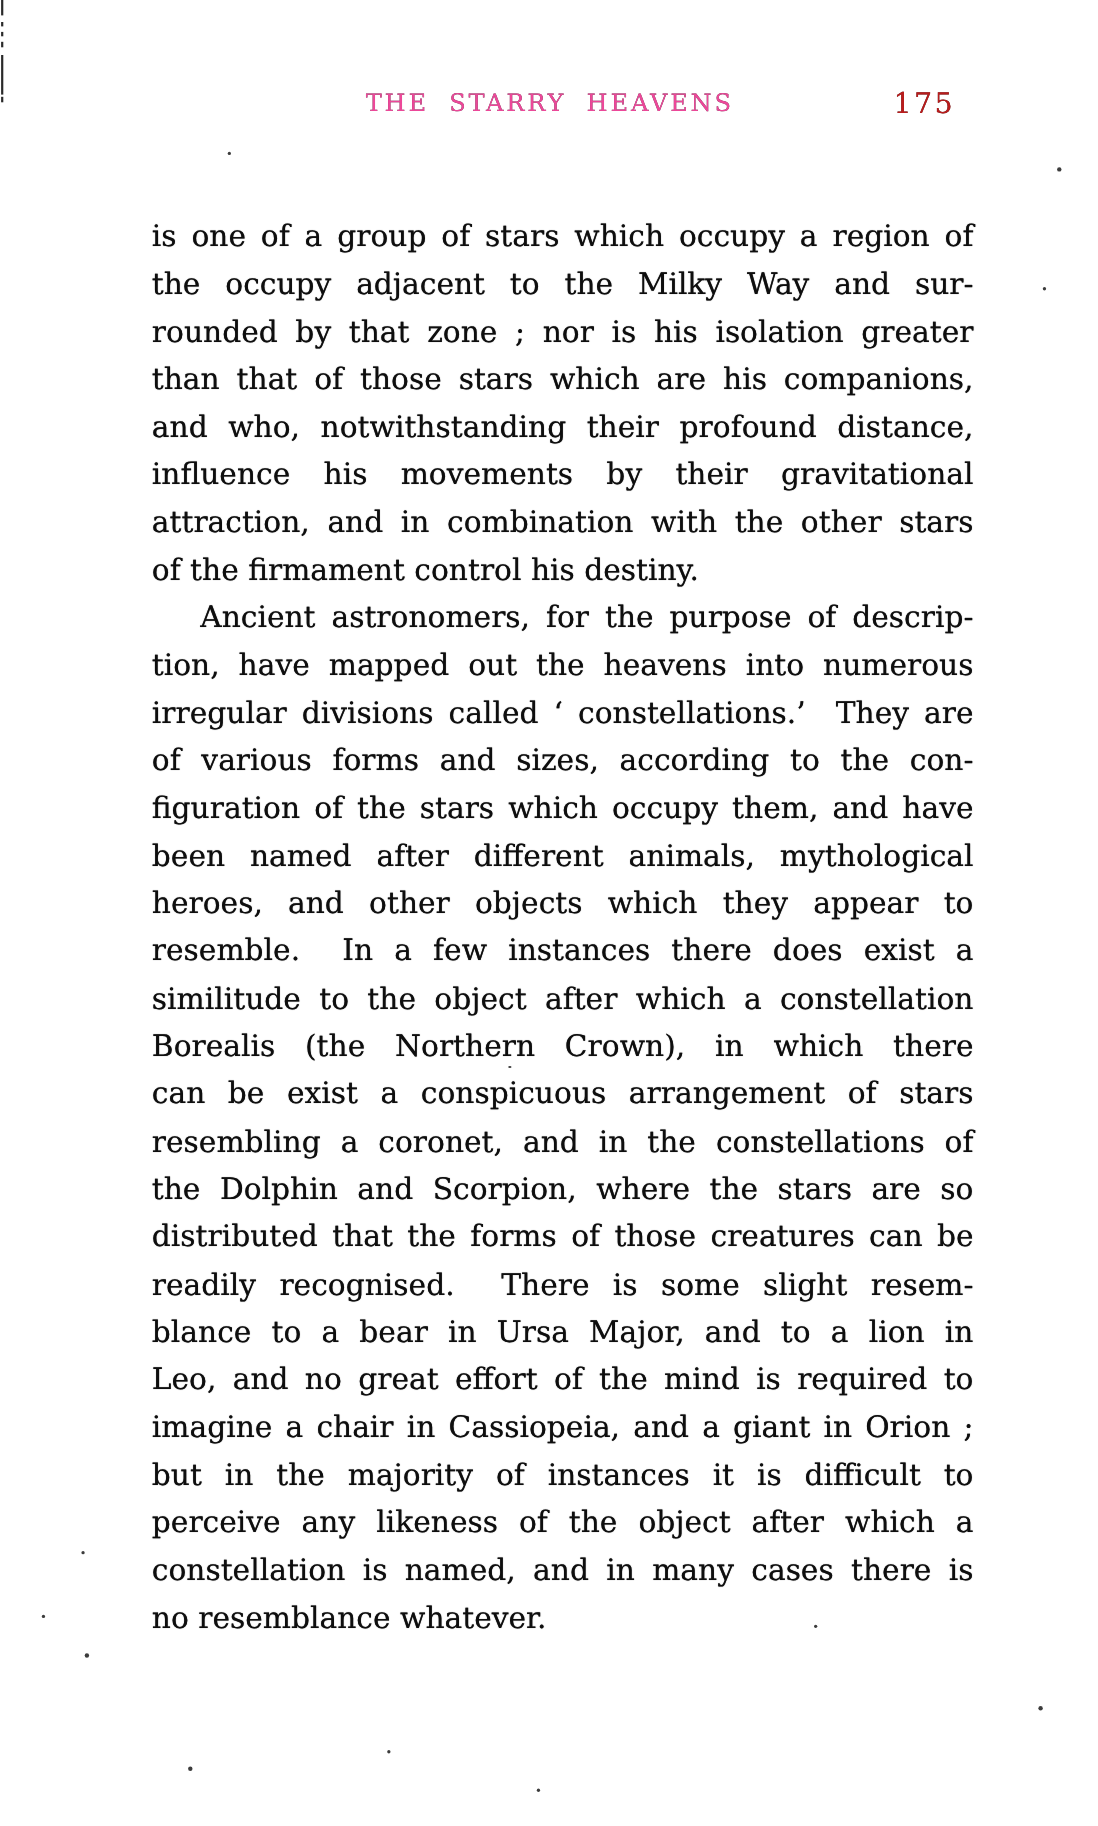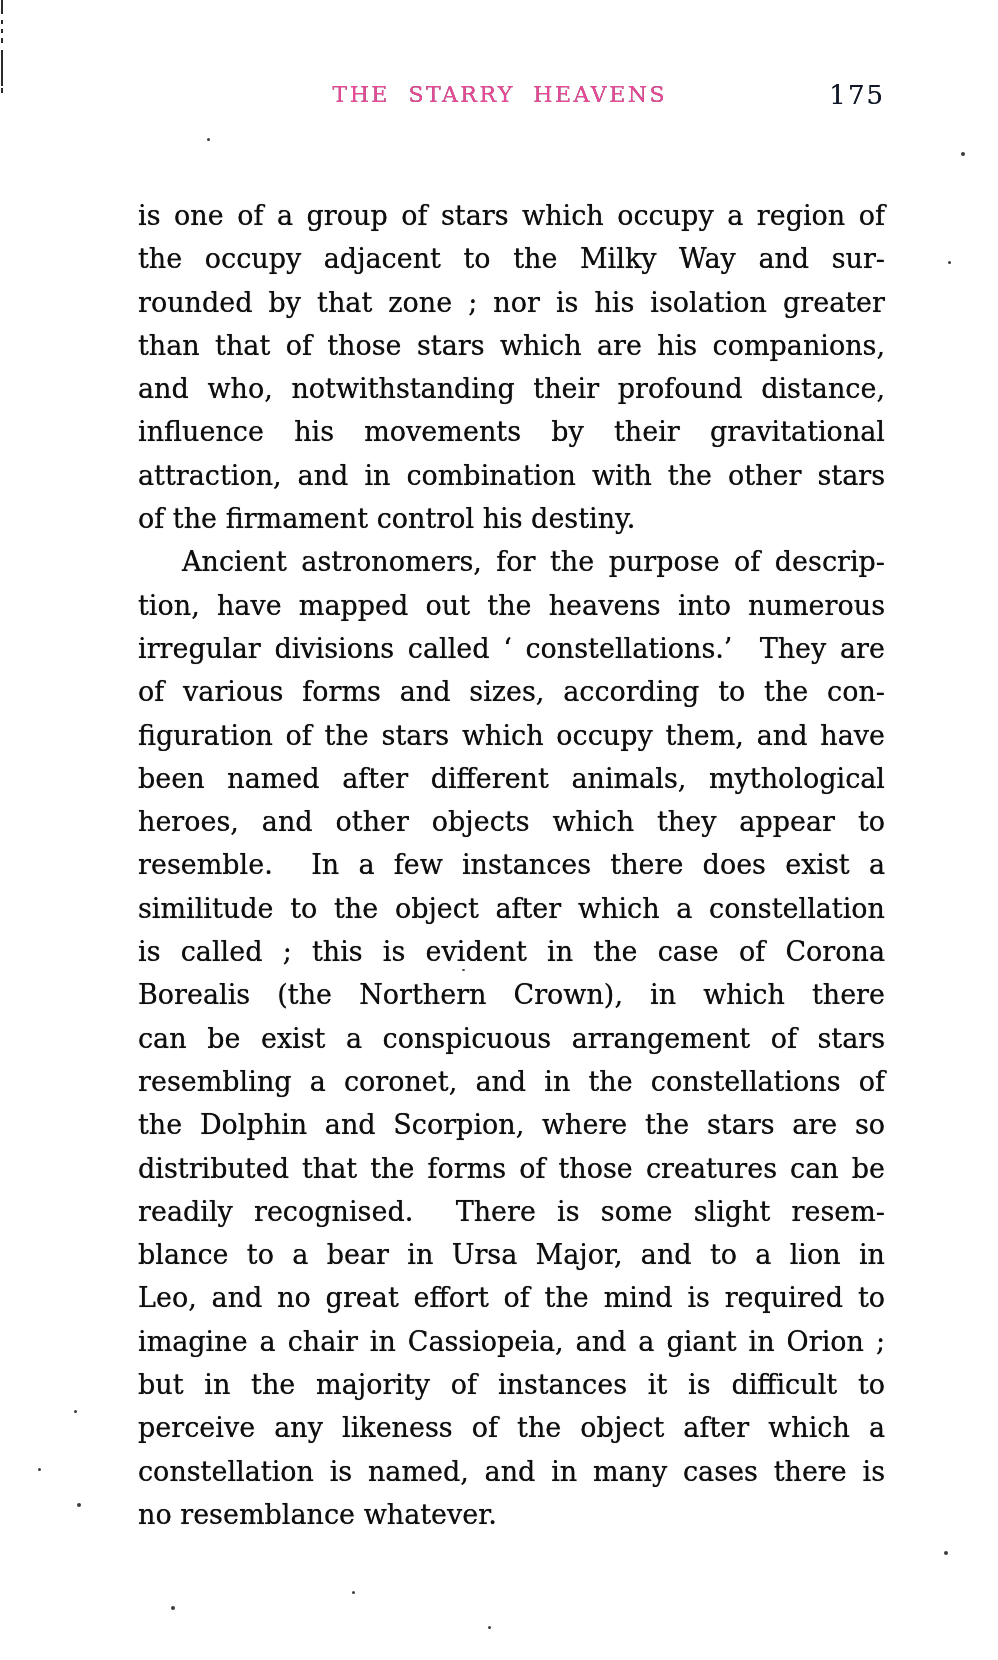--- a/index.html
+++ b/index.html
@@ -31,25 +31,25 @@
     top: 0;
     font-size: 22px;
     letter-spacing: 2.5px;
     word-spacing: 9px;
     white-space: nowrap;
     color: #ec4899;
     text-shadow: 0 0 0.6px rgba(0,0,0,0.75);
   }
   .page-number {
     position: absolute;
-    right: 0;
+    right: 17px;
     top: -2px;
     font-size: 26px;
     letter-spacing: 2px;
-    color: #0f172a;
+    color: #b91c1c;
     text-shadow: 0 0 0.6px rgba(0,0,0,0.75);
   }
   
   .body-text {
     position: absolute;
     left: 138px;
     top: 146px;
     width: 747px;
     font-size: 27px;
     line-height: 43.3px;
@@ -102,21 +102,20 @@
 
     <div class="line indent">Ancient astronomers, for the purpose of descrip-</div>
     <div class="line">tion, have mapped out the heavens into numerous</div>
     <div class="line">irregular divisions called ‘&nbsp;constellations.’&nbsp; They are</div>
     <div class="line">of various forms and sizes, according to the con-</div>
     <div class="line">figuration of the stars which occupy them, and have</div>
     <div class="line">been named after different animals, mythological</div>
     <div class="line">heroes, and other objects which they appear to</div>
     <div class="line">resemble.&nbsp; In a few instances there does exist a</div>
     <div class="line">similitude to the object after which a constellation</div>
-    <div class="line">is called&nbsp;; this is evident in the case of Corona</div>
     <div class="line">Borealis (the Northern Crown), in which there</div>
     <div class="line">can be exist a conspicuous arrangement of stars</div>
     <div class="line">resembling a coronet, and in the constellations of</div>
     <div class="line">the Dolphin and Scorpion, where the stars are so</div>
     <div class="line">distributed that the forms of those creatures can be</div>
     <div class="line">readily recognised.&nbsp; There is some slight resem-</div>
     <div class="line">blance to a bear in Ursa Major, and to a lion in</div>
     <div class="line">Leo, and no great effort of the mind is required to</div>
     <div class="line">imagine a chair in Cassiopeia, and a giant in Orion&nbsp;;</div>
     <div class="line">but in the majority of instances it is difficult to</div>

